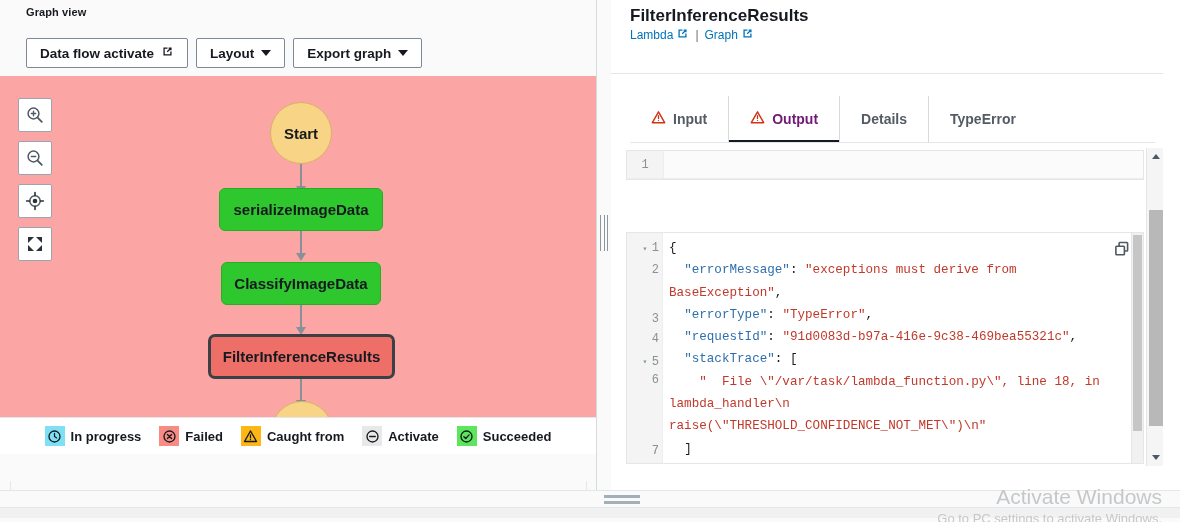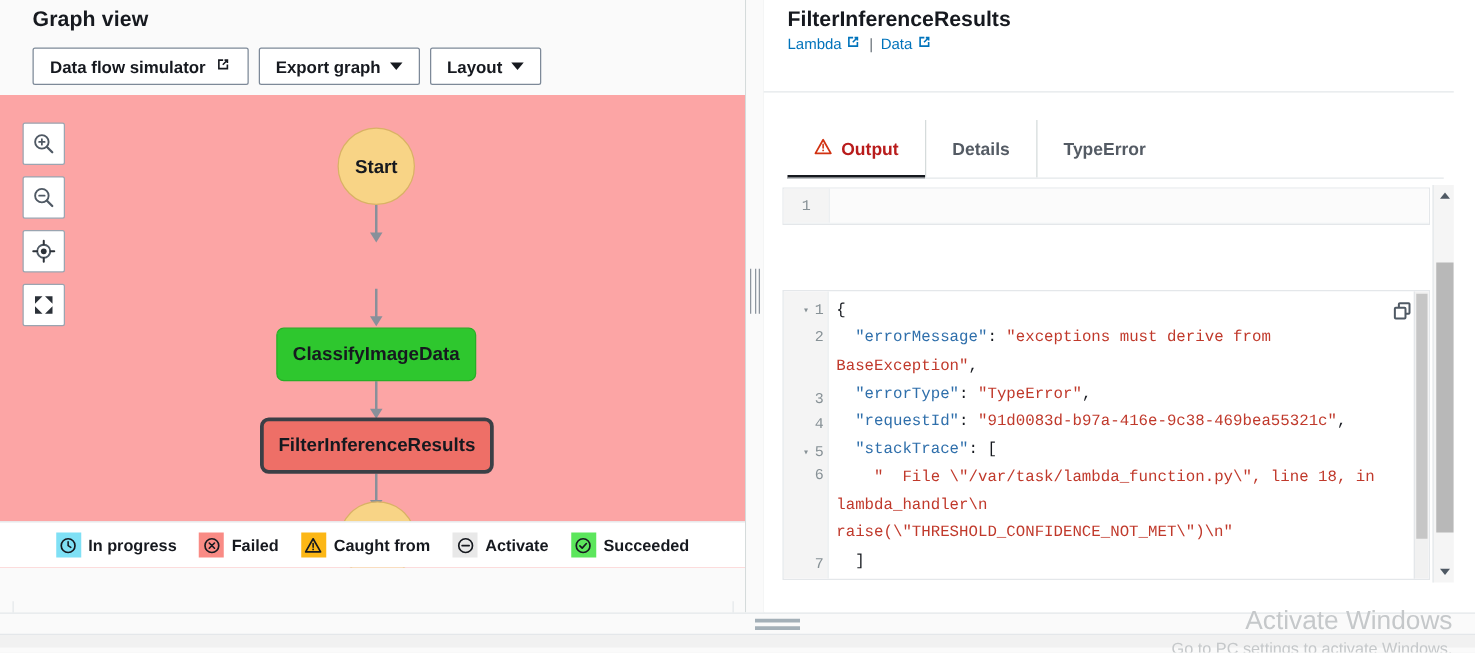--- a/index.html
+++ b/index.html
@@ -13,21 +13,21 @@
   .app{position:relative;width:1180px;height:522px;}
 
   
   .left-panel{
     position:absolute;left:0;top:0;width:597px;height:490px;
     background:#fafafa;border-right:1px solid #d5dbdb;
     box-sizing:border-box;
   }
   .panel-title{
     position:absolute;left:26px;top:6px;
-    font-size:17px;font-weight:bold;color:#16191f;letter-spacing:0.1px;
+    font-size:11px;font-weight:bold;color:#16191f;letter-spacing:0.1px;
   }
   .toolbar{position:absolute;left:26px;top:38px;display:flex;gap:8px;}
   .btn{
     height:30px;box-sizing:border-box;
     border:1px solid #7d8998;border-radius:2px;background:#ffffff;
     color:#16191f;font-size:13.5px;font-weight:bold;
     display:flex;align-items:center;gap:7px;
     padding:0 13px;cursor:pointer;white-space:nowrap;
     font-family:"Liberation Sans", sans-serif;
   }
@@ -107,21 +107,21 @@
 
   .tabs{
     position:absolute;left:19px;top:96px;display:flex;align-items:stretch;height:46px;
   }
   .tab{
     display:flex;align-items:center;gap:7px;padding:0 21px;
     font-size:14px;font-weight:bold;color:#545b64;cursor:pointer;
     border-right:1px solid #d5dbdb;position:relative;
   }
   .tab:last-child{border-right:none;}
-  .tab.active{color:#b91c1c;}
+  .tab.active{color:#701a75;}
   .tab.active:after{
     content:"";position:absolute;left:0;right:0;bottom:-1px;height:3px;background:#16191f;
   }
   .tabs-rule{position:absolute;left:19px;top:142px;width:525px;height:1px;background:#e4e7ea;}
 
   
   .reason-box{
     position:absolute;left:626px;top:150px;width:518px;
     border:1px solid #e4e7ea;box-sizing:border-box;background:#ffffff;
   }
@@ -202,34 +202,34 @@
 <body>
 
 <div class="app">
 
   <div class="left-panel">
 
     <div class="panel-title">Graph view</div>
 
     <div class="toolbar">
       <button class="btn">
-        <span>Data flow simulator</span>
+        <span>Data flow activate</span>
         <span class="ext">
           <svg width="13" height="13" viewBox="0 0 16 16">
               <path d="M3 3h5v1.6H4.6v6.8h6.8V8H13v5H3V3z" fill="#16191f"></path>
               <path d="M9.4 3H13v3.6h-1.6V5.7L8.2 8.9 7.1 7.8l3.2-3.2H9.4V3z" fill="#16191f"></path>
             </svg>
         </span>
       </button>
       <button class="btn">
-        <span>Export graph</span>
+        <span>Layout</span>
         <span class="caret"></span>
       </button>
       <button class="btn">
-        <span>Layout</span>
+        <span>Export graph</span>
         <span class="caret"></span>
       </button>
     </div>
 
     <div class="canvas">
 
       <div class="zoom-controls">
         <div class="zc">
           <svg width="20" height="20" viewBox="0 0 20 20">
               <circle cx="8.5" cy="8.5" r="5.4" fill="none" stroke="#4f5964" stroke-width="1.5"></circle>
@@ -272,20 +272,23 @@
         <div class="edge" style="left:300px;top:229px;height:24px;"></div>
         <div class="arrow" style="left:296px;top:251px;"></div>
 
         <div class="edge" style="left:300px;top:303px;height:23px;"></div>
         <div class="arrow" style="left:296px;top:324px;"></div>
 
         <div class="node n-circle" style="left:270px;top:26px;">
           <span>Start</span>
         </div>
 
+        <div class="node n-box" style="left:219px;top:112px;width:164px;">
+          <span>serializeImageData</span>
+        </div>
 
         <div class="node n-box" style="left:221px;top:186px;width:160px;">
           <span>ClassifyImageData</span>
         </div>
 
         <div class="node n-box err" style="left:208px;top:258px;width:187px;">
           <span>FilterInferenceResults</span>
         </div>
 
         <div class="node n-circle" style="left:271px;top:325px;">
@@ -363,34 +366,44 @@
           <span>Lambda</span>
           <span>
             <svg width="13" height="13" viewBox="0 0 16 16">
                 <path d="M3 3h5v1.6H4.6v6.8h6.8V8H13v5H3V3z" fill="#0073bb"></path>
                 <path d="M9.4 3H13v3.6h-1.6V5.7L8.2 8.9 7.1 7.8l3.2-3.2H9.4V3z" fill="#0073bb"></path>
               </svg>
           </span>
         </a>
         <span class="sep">|</span>
         <a>
-          <span>Data</span>
+          <span>Graph</span>
           <span>
             <svg width="13" height="13" viewBox="0 0 16 16">
                 <path d="M3 3h5v1.6H4.6v6.8h6.8V8H13v5H3V3z" fill="#0073bb"></path>
                 <path d="M9.4 3H13v3.6h-1.6V5.7L8.2 8.9 7.1 7.8l3.2-3.2H9.4V3z" fill="#0073bb"></path>
               </svg>
           </span>
         </a>
       </div>
     </div>
 
     <div class="rp-divider"></div>
 
     <div class="tabs">
+      <div class="tab">
+        <span>
+          <svg width="15" height="15" viewBox="0 0 18 18">
+              <path d="M9 2.2L16.4 15.2H1.6L9 2.2z" fill="none" stroke="#d13212" stroke-width="1.7" stroke-linejoin="round"></path>
+              <path d="M9 6.6v3.5" stroke="#d13212" stroke-width="1.5" stroke-linecap="round"></path>
+              <circle cx="9" cy="12.4" r="0.85" fill="#d13212"></circle>
+            </svg>
+        </span>
+        <span>Input</span>
+      </div>
       <div class="tab active">
         <span>
           <svg width="15" height="15" viewBox="0 0 18 18">
               <path d="M9 2.2L16.4 15.2H1.6L9 2.2z" fill="none" stroke="#d13212" stroke-width="1.7" stroke-linejoin="round"></path>
               <path d="M9 6.6v3.5" stroke="#d13212" stroke-width="1.5" stroke-linecap="round"></path>
               <circle cx="9" cy="12.4" r="0.85" fill="#d13212"></circle>
             </svg>
         </span>
         <span>Output</span>
       </div>

